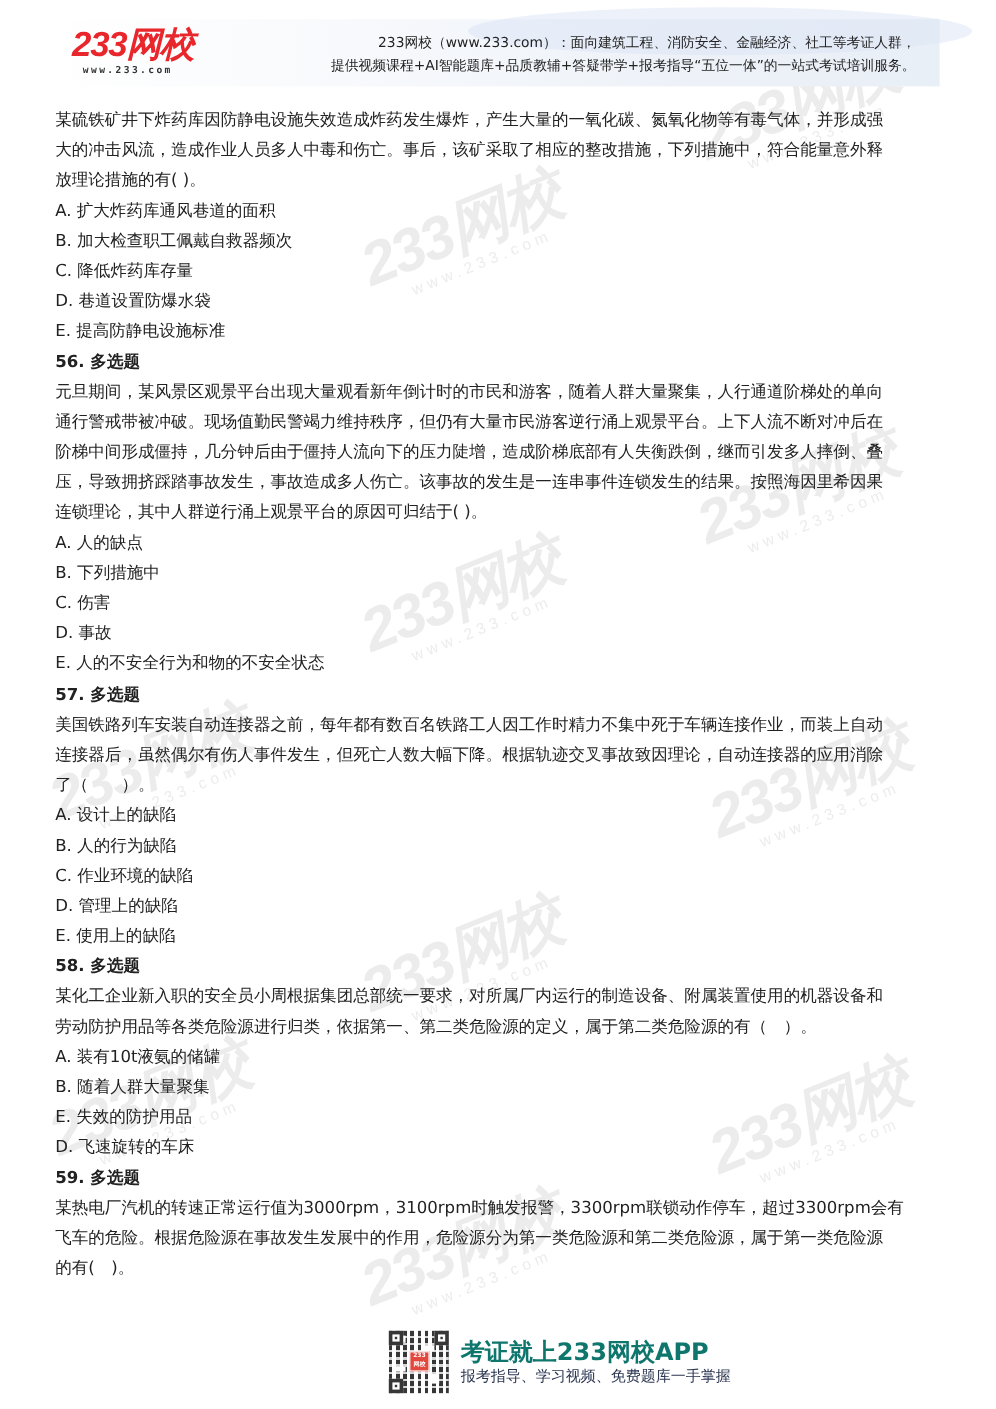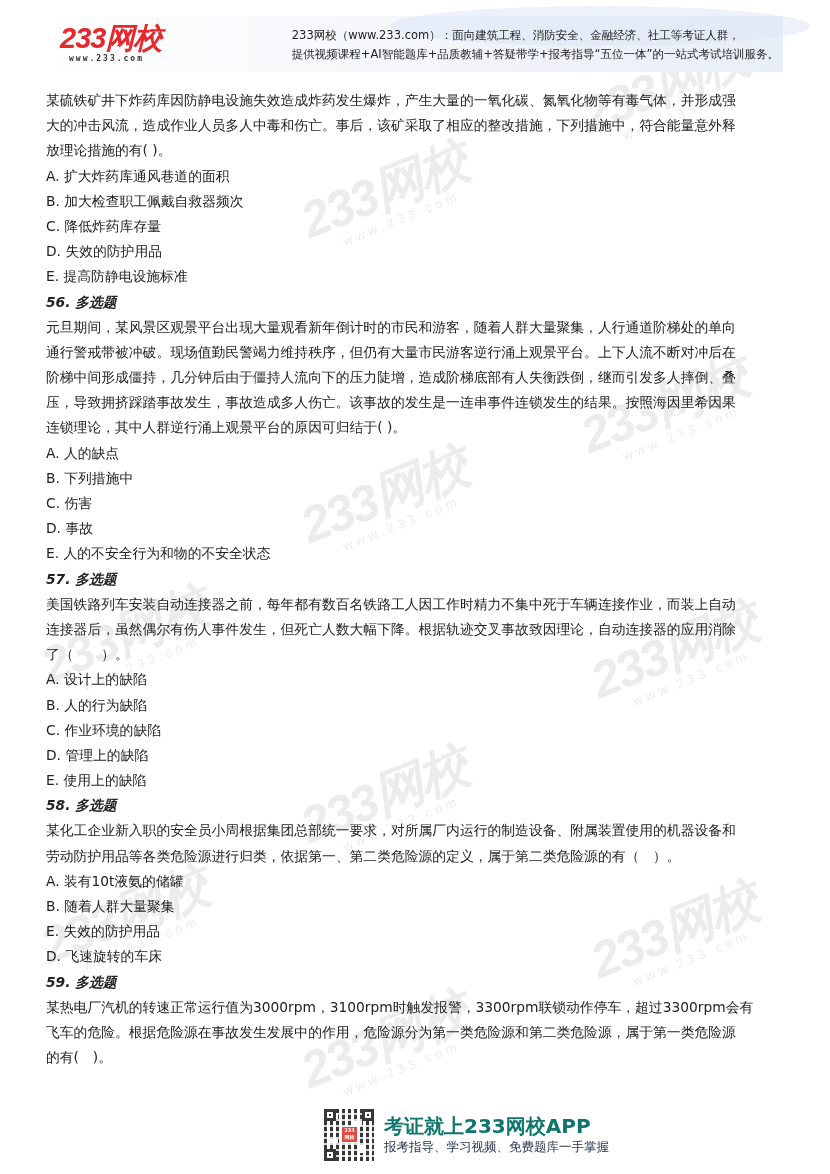--- a/index.html
+++ b/index.html
@@ -19,27 +19,27 @@
   .logo-main {
     position: absolute; left: 0; top: 0; font-size: 29px; font-weight: bold; font-style: italic;
     color: #e8262b; letter-spacing: -1px; line-height: 32px;
     font-family: "Liberation Sans", sans-serif;
   }
   .logo-sub {
     position: absolute; left: 9px; top: 32px; font-size: 8px; letter-spacing: 2px; color: #333;
     font-family: "DejaVu Sans Mono", monospace; font-weight: bold;
   }
   .header-text {
-    position: absolute; right: 4px; top: 10px; font-size: 11.5px; line-height: 19px; color: #222;
+    position: absolute; right: 20px; top: 10px; text-align: right; font-size: 11.5px; line-height: 19px; color: #222;
   }
 
   
   .content { position: absolute; left: 46px; top: 88px; width: 740px; font-size: 13.8px; line-height: 25.2px; }
   .line { white-space: nowrap; height: 25.2px; }
-  .qhead { font-weight: bold; font-style: italic; }
+  .qhead { font-weight: bold; }
 
   
   .wm {
     position: absolute; color: rgba(200,200,200,0.35); transform: rotate(-22deg);
     pointer-events: none; user-select: none; z-index: 0;
   }
   .wm .big { font-size: 50px; font-weight: bold; font-style: italic; font-family: "Liberation Sans", sans-serif; line-height: 50px; letter-spacing: -2px; }
   .wm .small { font-size: 13px; letter-spacing: 4px; margin-left: 30px; font-family: "Liberation Sans", sans-serif; }
   .content { z-index: 1; }
 
@@ -127,21 +127,21 @@
 
 <div class="content">
 
   <div>
     <div class="line">某硫铁矿井下炸药库因防静电设施失效造成炸药发生爆炸，产生大量的一氧化碳、氮氧化物等有毒气体，并形成强</div>
     <div class="line">大的冲击风流，造成作业人员多人中毒和伤亡。事后，该矿采取了相应的整改措施，下列措施中，符合能量意外释</div>
     <div class="line">放理论措施的有( )。</div>
     <div class="line">A. 扩大炸药库通风巷道的面积</div>
     <div class="line">B. 加大检查职工佩戴自救器频次</div>
     <div class="line">C. 降低炸药库存量</div>
-    <div class="line">D. 失效的防护用品</div>
+    <div class="line">D. 巷道设置防爆水袋</div>
     <div class="line">E. 提高防静电设施标准</div>
   </div>
 
   <div>
     <div class="line qhead">
       <span>56.</span>
       <span>多选题</span>
     </div>
     <div class="line">元旦期间，某风景区观景平台出现大量观看新年倒计时的市民和游客，随着人群大量聚集，人行通道阶梯处的单向</div>
     <div class="line">通行警戒带被冲破。现场值勤民警竭力维持秩序，但仍有大量市民游客逆行涌上观景平台。上下人流不断对冲后在</div>

